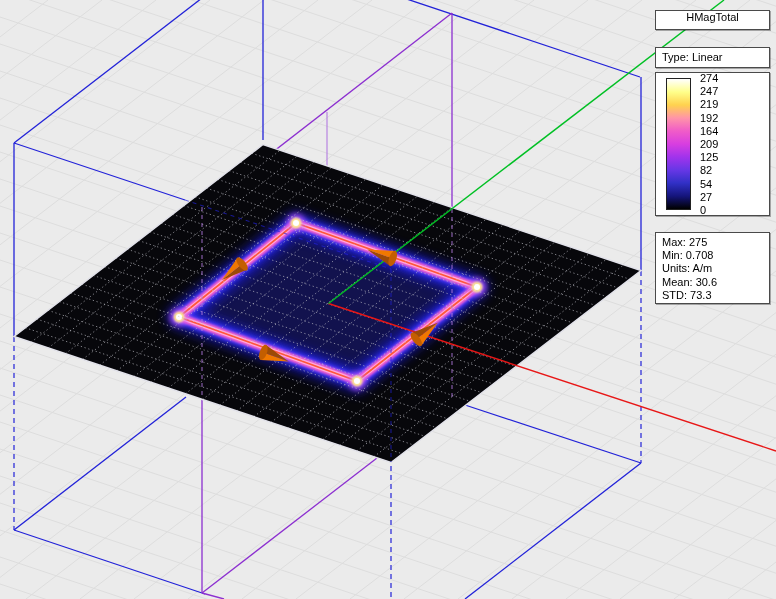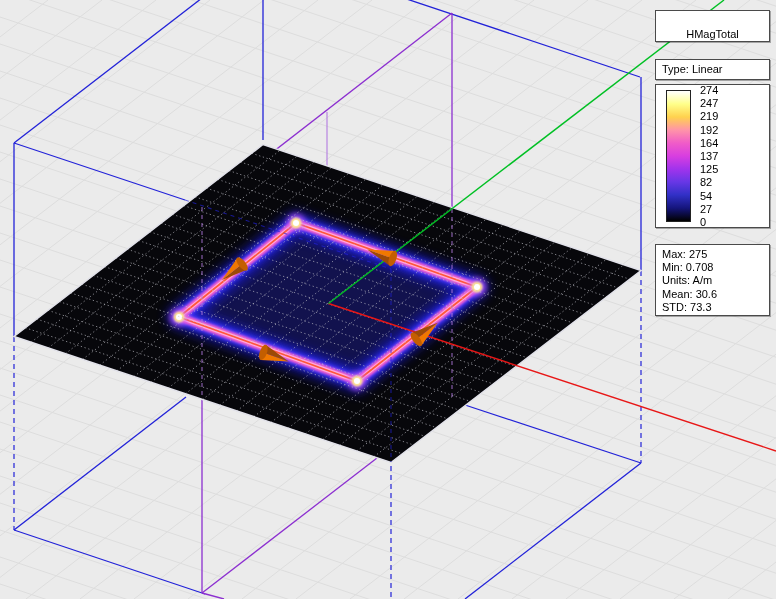--- a/index.html
+++ b/index.html
@@ -8,21 +8,21 @@
     font-family:"Liberation Sans", sans-serif;
     background:#ebebeb;
   }
   #scene{position:absolute;left:0;top:0;}
   .legend{position:absolute;left:655px;top:10px;width:115px;}
   .panel{
     background:#ffffff;border:1px solid #4a4a4a;box-sizing:border-box;
     box-shadow:1px 1px 0 rgba(0,0,0,.3);
     color:#000;font-size:11px;line-height:13px;
   }
-  .title-panel{height:32px;display:flex;align-items:flex-end;justify-content:center;}
+  .title-panel{height:20px;display:flex;align-items:flex-start;justify-content:center;}
   .type-panel{height:21px;display:flex;align-items:center;padding-left:6px;margin-top:17px;}
   .scale-panel{margin-top:4px;height:144px;position:relative;}
   .bar{
     position:absolute;left:10px;top:5px;width:25px;height:132px;
     border:1px solid #222;box-sizing:border-box;
   }
   .ticks{
     position:absolute;left:44px;top:-1px;height:144px;width:60px;
     display:flex;flex-direction:column;justify-content:space-between;
   }
@@ -245,21 +245,21 @@
     <span>Type: Linear</span>
   </div>
   <div class="panel scale-panel">
     <div class="bar" id="colorbar" style="background: linear-gradient(rgb(255, 255, 255), rgb(255, 255, 138), rgb(255, 210, 78), rgb(255, 148, 168), rgb(240, 92, 200), rgb(216, 62, 224), rgb(161, 51, 236), rgb(103, 55, 230), rgb(49, 48, 198), rgb(21, 21, 124), rgb(0, 0, 0));"></div>
     <div class="ticks" id="ticks">
         <span>274</span>
         <span>247</span>
         <span>219</span>
         <span>192</span>
         <span>164</span>
-        <span>137</span>
+        <span>209</span>
         <span>125</span>
         <span>82</span>
         <span>54</span>
         <span>27</span>
         <span>0</span>
       </div>
   </div>
   <div class="panel stats-panel" id="stats">
       <div>Max: 275</div>
       <div>Min: 0.708</div>

